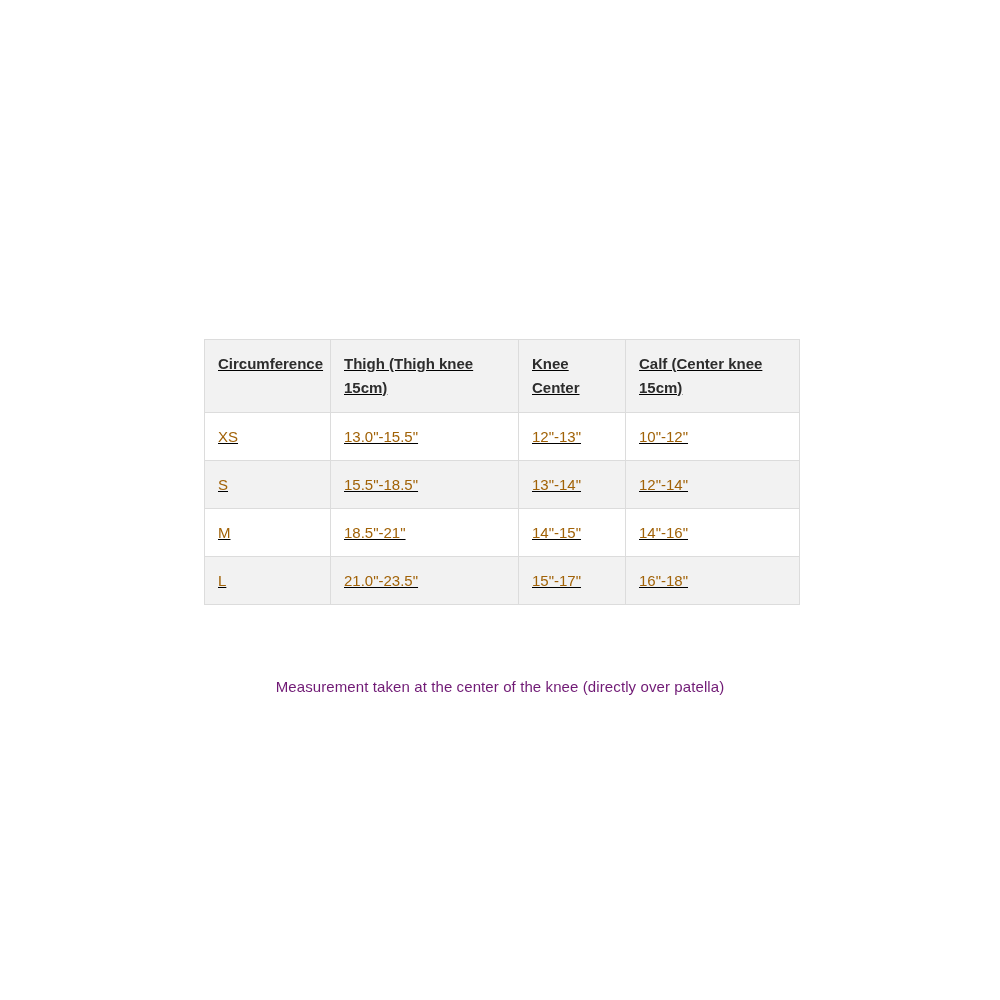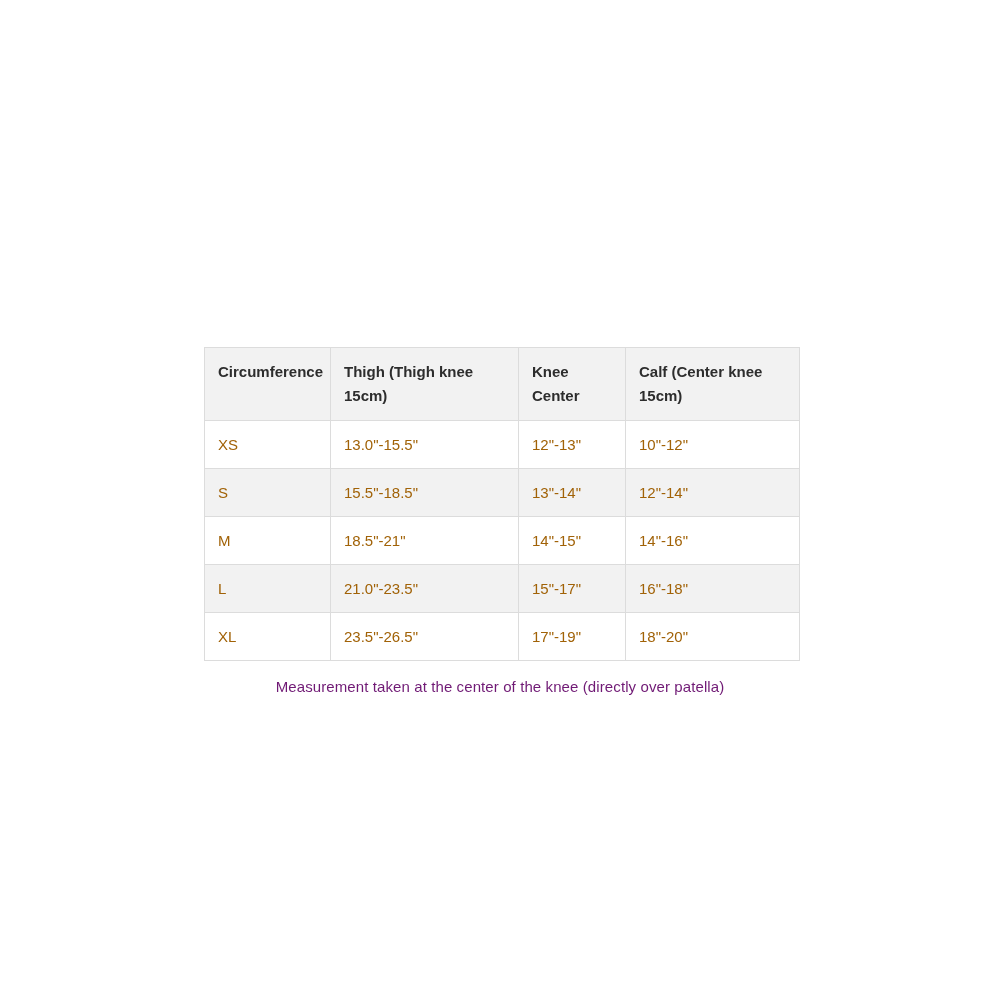--- a/index.html
+++ b/index.html
@@ -6,22 +6,23 @@
   html, body { width: 1000px; height: 1000px; background: #ffffff; }
   body {
     font-family: "Liberation Sans", sans-serif;
     position: relative;
     overflow: hidden;
   }
 
   .table-wrap {
     position: absolute;
     left: 204px;
-    top: 347px;
+    top: 339px;
     width: 595px;
+    text-decoration: underline;
   }
 
   table.size-table {
     width: 595px;
     border-collapse: collapse;
     table-layout: fixed;
   }
   table.size-table col.c1 { width: 126px; }
   table.size-table col.c2 { width: 188px; }
   table.size-table col.c3 { width: 107px; }
@@ -110,23 +111,17 @@
         <td>18.5"-21"</td>
         <td>14"-15"</td>
         <td>14"-16"</td>
       </tr>
       <tr>
         <td class="size-col">L</td>
         <td>21.0"-23.5"</td>
         <td>15"-17"</td>
         <td>16"-18"</td>
       </tr>
-      <tr>
-        <td class="size-col">XL</td>
-        <td>23.5"-26.5"</td>
-        <td>17"-19"</td>
-        <td>18"-20"</td>
-      </tr>
     </tbody>
   </table>
 </div>
 
 <div class="note">Measurement taken at the center of the knee (directly over patella)</div>
 
 </body></html>

